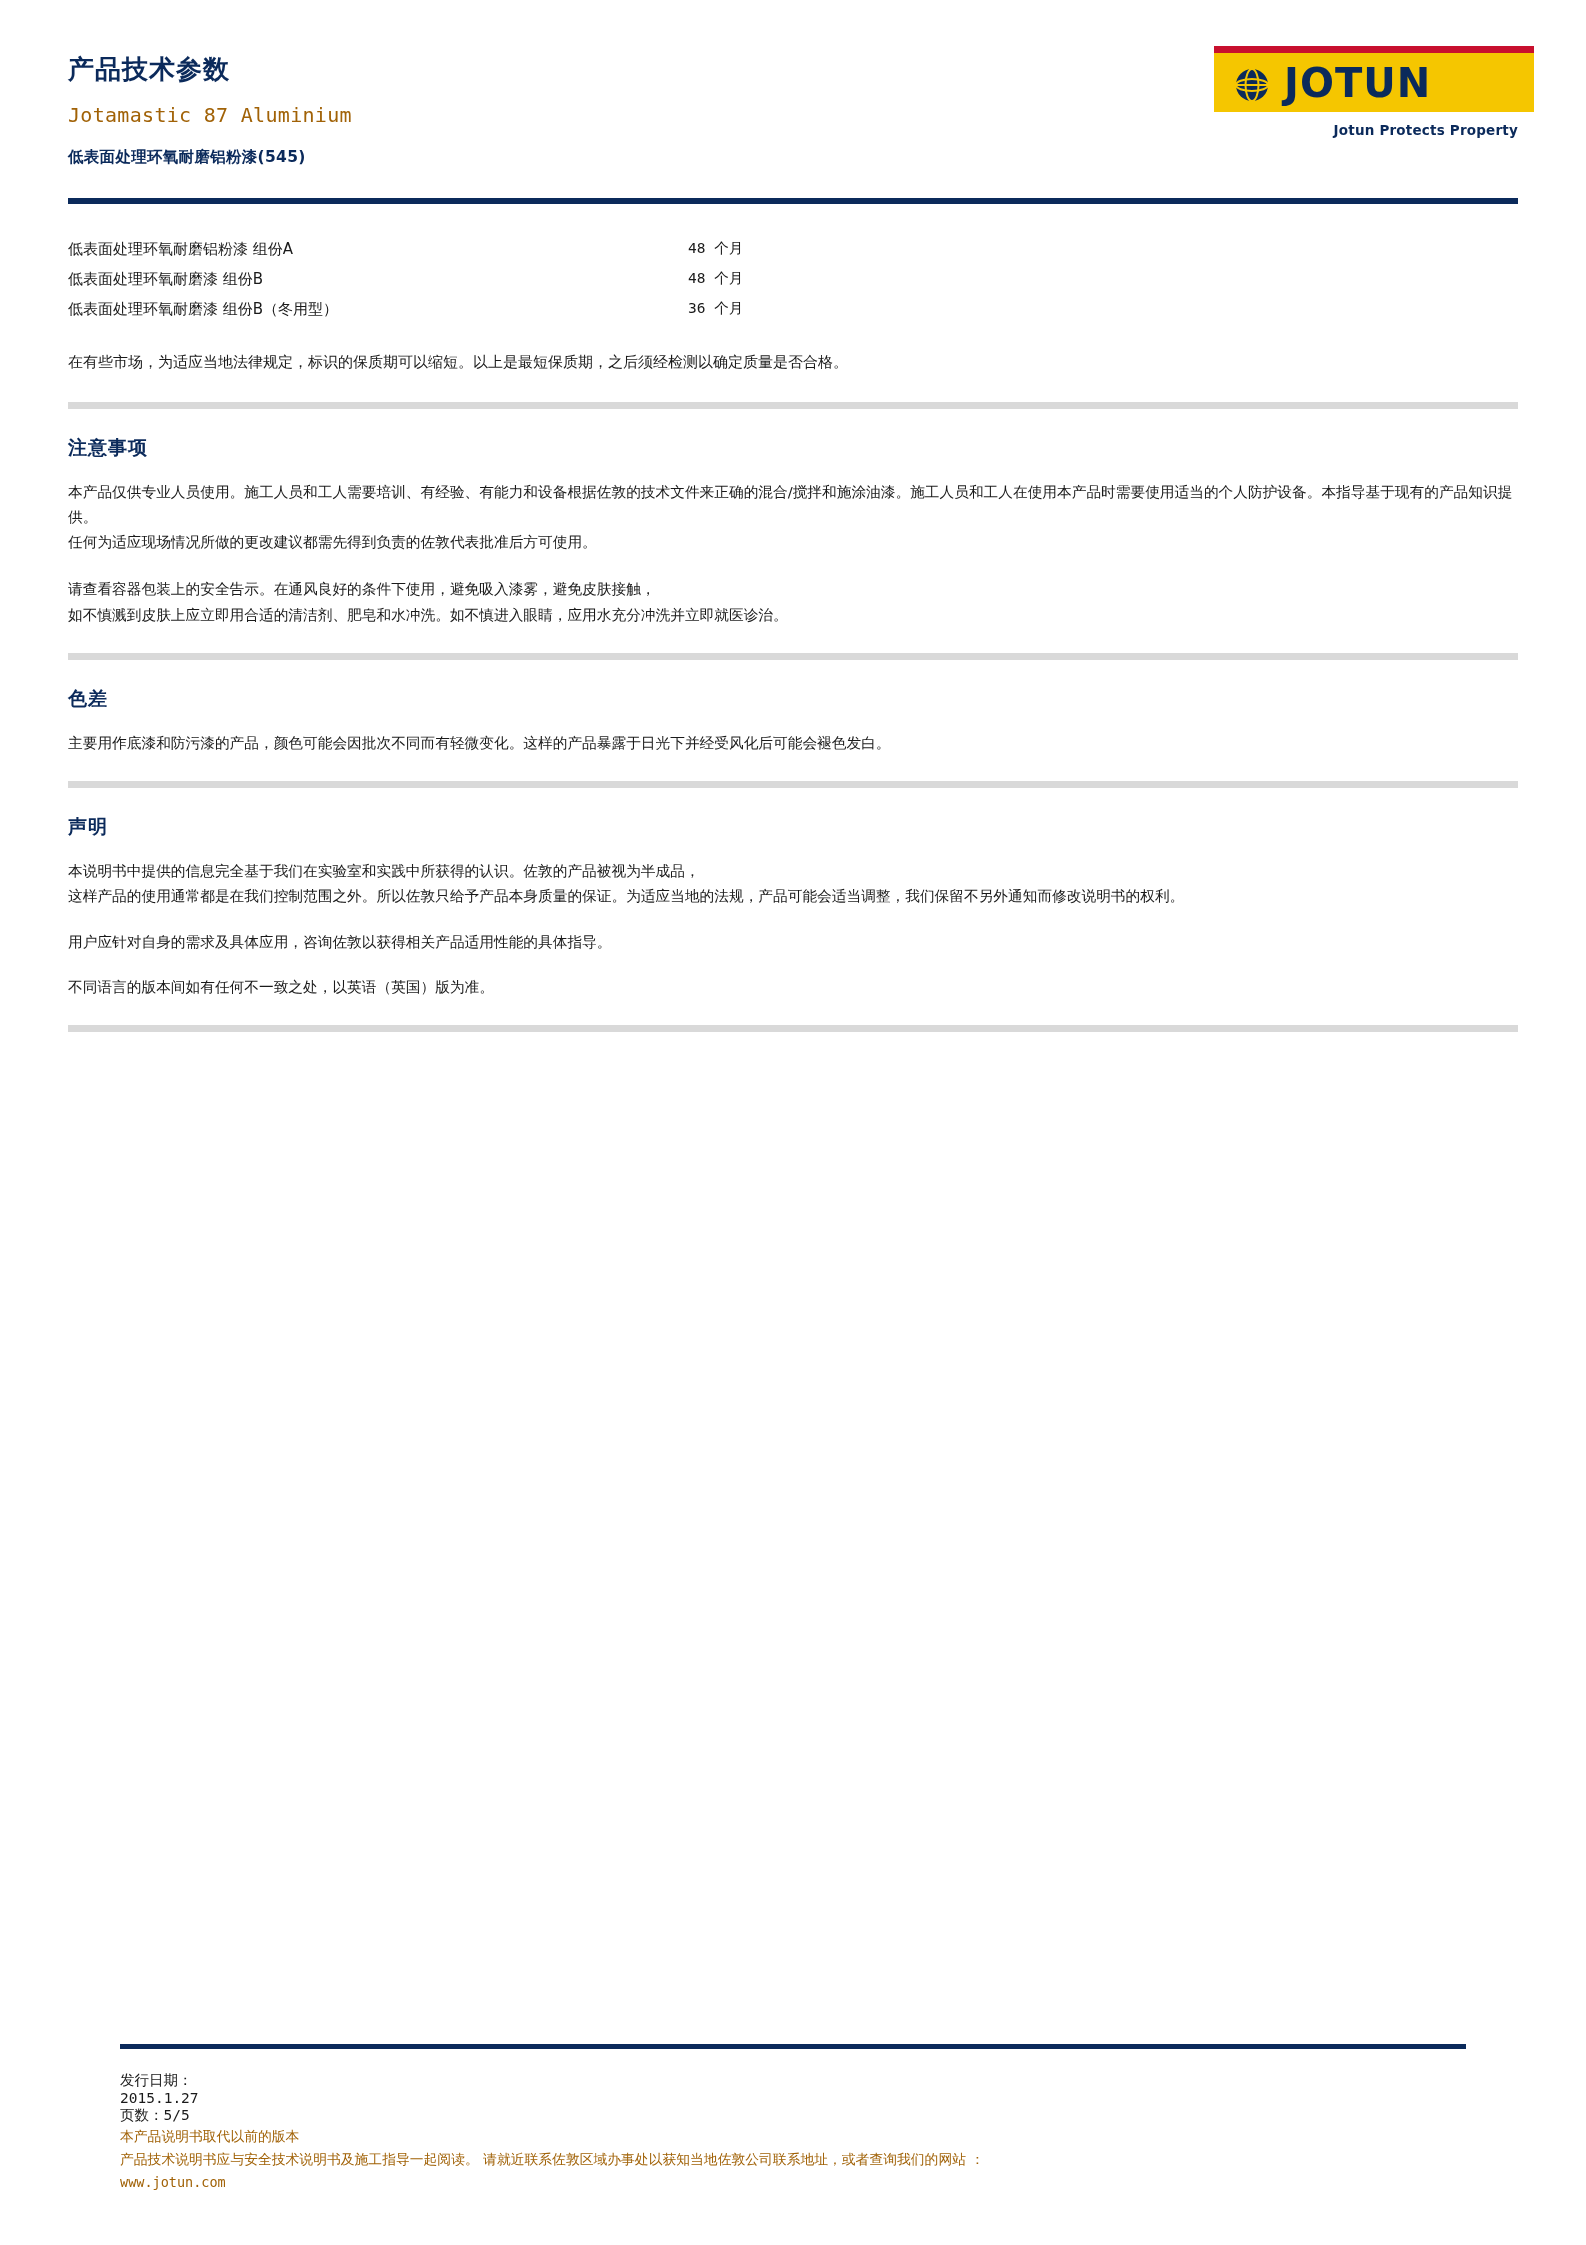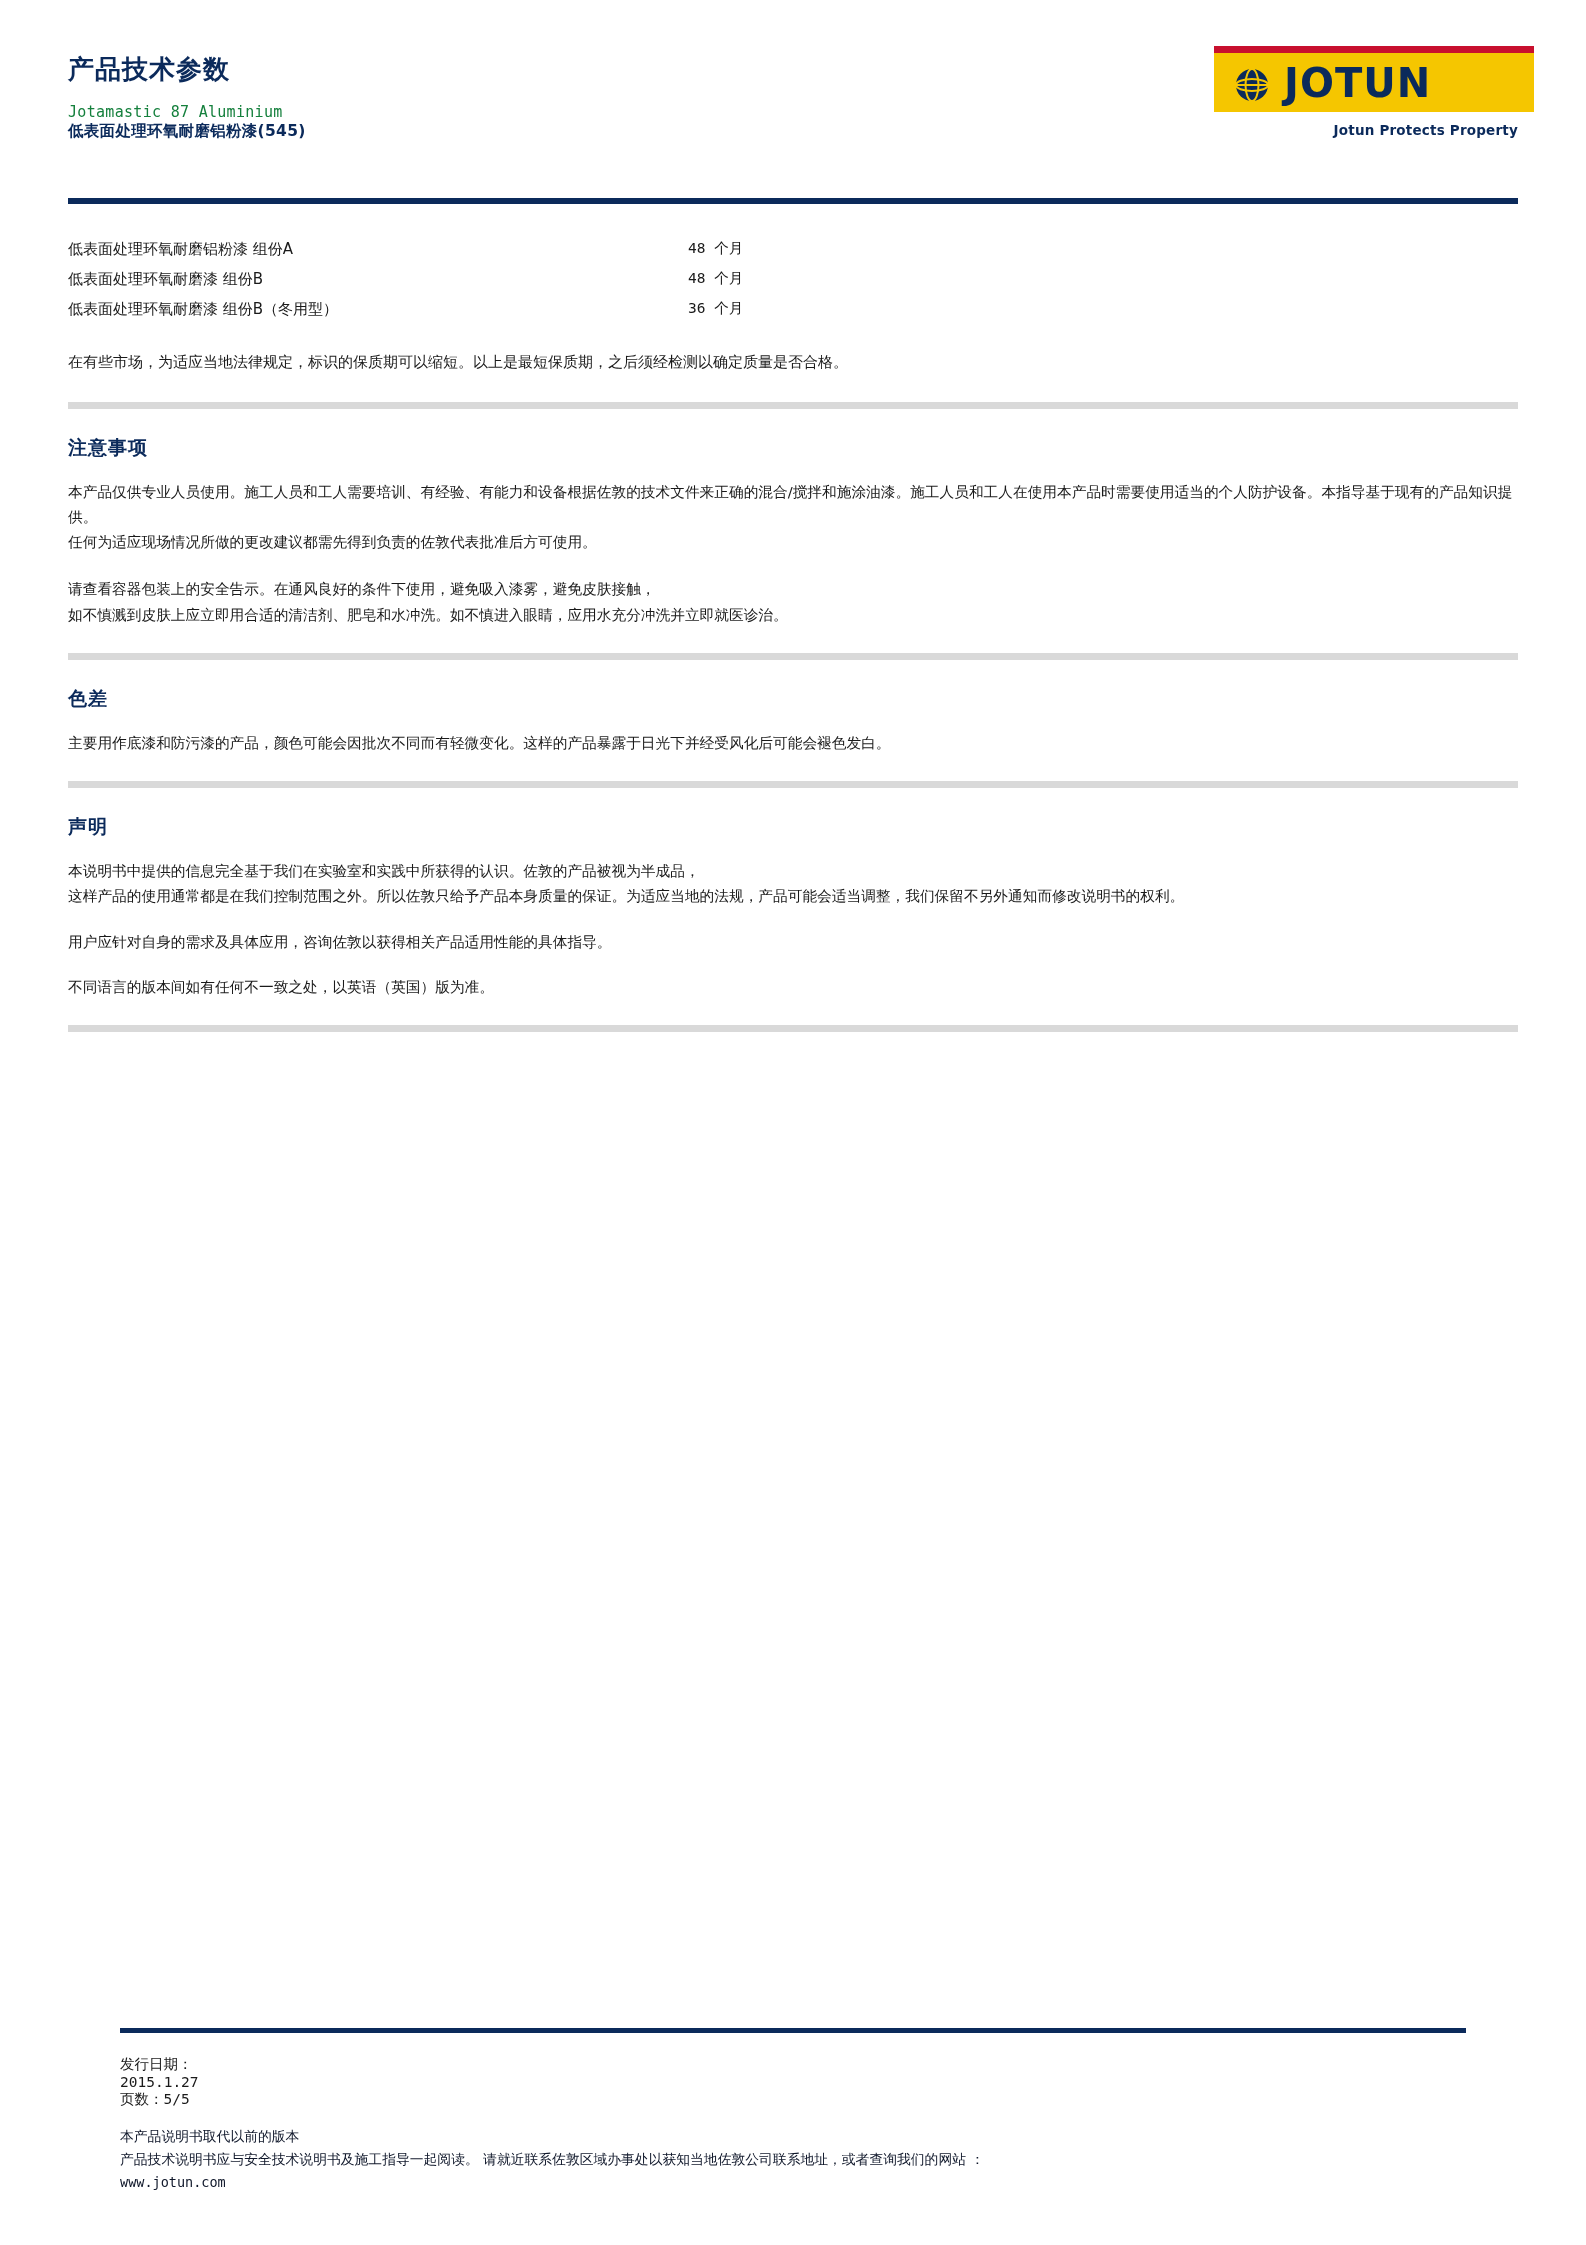--- a/index.html
+++ b/index.html
@@ -31,24 +31,24 @@
   .doc-title {
     font-family: "DejaVu Sans", sans-serif;
     font-size: 26px;
     font-weight: bold;
     color: #0b2a5b;
     letter-spacing: 1px;
     margin: 0 0 16px 0;
   }
   .product-en {
     font-family: "DejaVu Sans Mono", monospace;
-    font-size: 15px;
-    color: #15803d;
+    font-size: 20px;
+    color: #a16207;
     letter-spacing: 0.3px;
-    margin: 0 0 0 0;
+    margin: 0 0 20px 0;
   }
   .product-cn {
     font-family: "DejaVu Sans", sans-serif;
     font-size: 15.5px;
     font-weight: bold;
     color: #0b2a5b;
     letter-spacing: 0.3px;
     margin: 0;
   }
 
@@ -169,22 +169,21 @@
     color: #1a1a1a;
     flex-direction: column;
   }
   .footer-label { width: 200px; }
   .footer-date { flex: 1; }
   .footer-pages { text-align: right; }
   .footer-note {
     font-family: "DejaVu Sans", sans-serif;
     font-size: 13.8px;
     line-height: 1.65;
-    margin-top: 16px;
-    color: #0f172a;
+    color: #a16207;
   }
   .footer-note .mono { font-family: "DejaVu Sans Mono", monospace; font-size: 13.5px; }
 </style>
 </head>
 <body>
 
 <div class="page">
 
   <div class="header">
     <div class="doc-title">产品技术参数</div>

